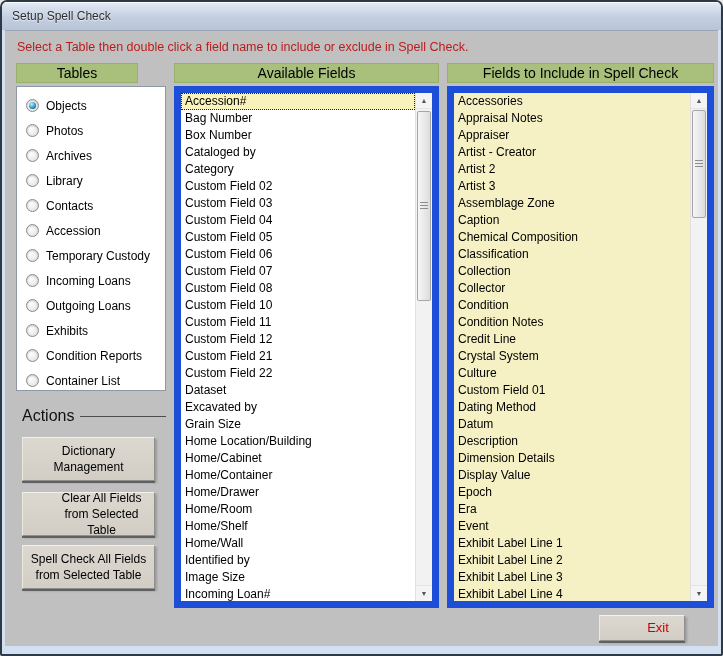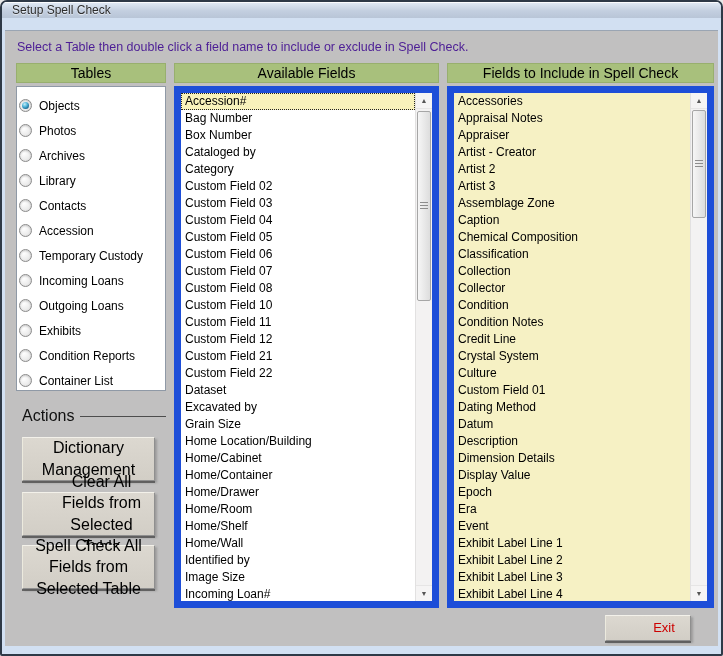--- a/index.html
+++ b/index.html
@@ -6,52 +6,52 @@
   * { box-sizing:border-box; }
 
   .window {
     position:relative; width:723px; height:656px; margin:0;
     background: var(--frame-bg, #d2e0f2);
     border:2px solid var(--window-outline, #2e3947);
     border-radius:7px 7px 2px 2px;
     overflow:hidden;
   }
   .titlebar {
-    position:absolute; top:0; left:0; right:0; height:16px;
+    position:absolute; top:0; left:0; right:0; height:28px;
     background: linear-gradient(to bottom, #e3ebf6 0%, var(--titlebar-bg, #c3cfe0) 55%, #b8c5d7 100%);
     box-shadow: inset 0 1px 0 rgba(255,255,255,.85);
     display:flex; align-items:center; padding-left:10px;
   }
   .titlebar .title { font-size:12px; color:#2d2d2d; text-shadow:0 1px 1px rgba(255,255,255,.7); }
 
   .client {
     position:absolute; left:3px; right:3px; top:28px; bottom:8px;
     background: var(--client-bg, #c1c0c0);
     border-top:1px solid #9aa5b3;
   }
 
   .instruction {
-    position:absolute; left:12px; top:9px; font-size:12.5px; color:#4c1d95;
+    position:absolute; left:12px; top:9px; font-size:12.5px; color:#b91c1c;
   }
 
   .col-header {
     position:absolute; height:20px; top:32px;
     background: var(--header-bg, #a8c07c);
     border:1px solid #98af6e;
     display:flex; align-items:center; justify-content:center;
     font-size:14px; color:#000;
   }
-  .hdr-tables   { left:11px;  width:150px; }
+  .hdr-tables   { left:11px;  width:122px; }
   .hdr-avail    { left:169px; width:265px; }
   .hdr-include  { left:442px; width:267px; }
 
   
   .tables-panel {
     position:absolute; left:11px; top:55px; width:150px; height:305px;
-    background:#fff; border:1px solid #8f99a6; padding:6px 0 0 2px;
+    background:#fff; border:1px solid #8f99a6; padding:6px 0 0 9px;
   }
   .radio-row { display:flex; align-items:center; height:25px; cursor:default; }
   .radio {
     position:relative; width:13px; height:13px; border-radius:50%;
     border:1px solid #8b8b8b; flex:0 0 13px;
     background: radial-gradient(circle at 35% 30%, #ffffff 0%, #ececec 60%, #d9d9d9 100%);
     box-shadow: inset 0 1px 2px rgba(0,0,0,.18);
   }
   .radio-row.selected .radio::after {
     content:""; position:absolute; left:2px; top:2px; right:2px; bottom:2px; border-radius:50%;
@@ -65,21 +65,21 @@
     display:flex; align-items:center; font-size:16px; color:#111;
   }
   .actions-caption .rule { flex:1; height:0; border-top:1px solid #4d4d4d; margin-left:6px; }
 
   .action-btn, .exit-btn {
     position:absolute; left:17px; width:133px; height:44px;
     background: linear-gradient(to bottom, #dcd8d0, #d2cec6);
     border:1px solid #8f8f8f; border-top-color:#f3f1ea; border-left-color:#eceade;
     box-shadow: 0 2px 0 rgba(85,85,85,.85), 2px 2px 2px rgba(110,110,110,.45);
     font-family:"Liberation Sans", sans-serif;
-    font-size:16px; color:#000; text-align:center; line-height:1.35;
+    font-size:12px; color:#000; text-align:center; line-height:1.35;
     display:flex; align-items:center; justify-content:center; padding:2px 6px;
     cursor:pointer;
   }
   .btn-1 { top:406px; }
   .btn-2 { top:461px;padding-left:32px; }
   .btn-3 { top:514px; }
 
   
   .listbox {
     position:absolute; top:55px; height:522px;
@@ -122,21 +122,21 @@
   }
   .thumb-avail   { top:1px;  height:190px; }
   .thumb-include { top:0px;  height:108px; }
 
   
   .exit-btn {
     left:auto; top:584px; width:86px; height:26px;
     position:absolute;
     font-size:13px; color: var(--exit-color, #cc0000);
   }
-  .exit-pos { right:27px;padding-left:38px; }
+  .exit-pos { right:33px;padding-left:38px; }
 </style>
 </head>
 <body>
 
 <div class="window">
   <div class="titlebar">
     <span class="title">Setup Spell Check</span>
   </div>
 
   <div class="client">

